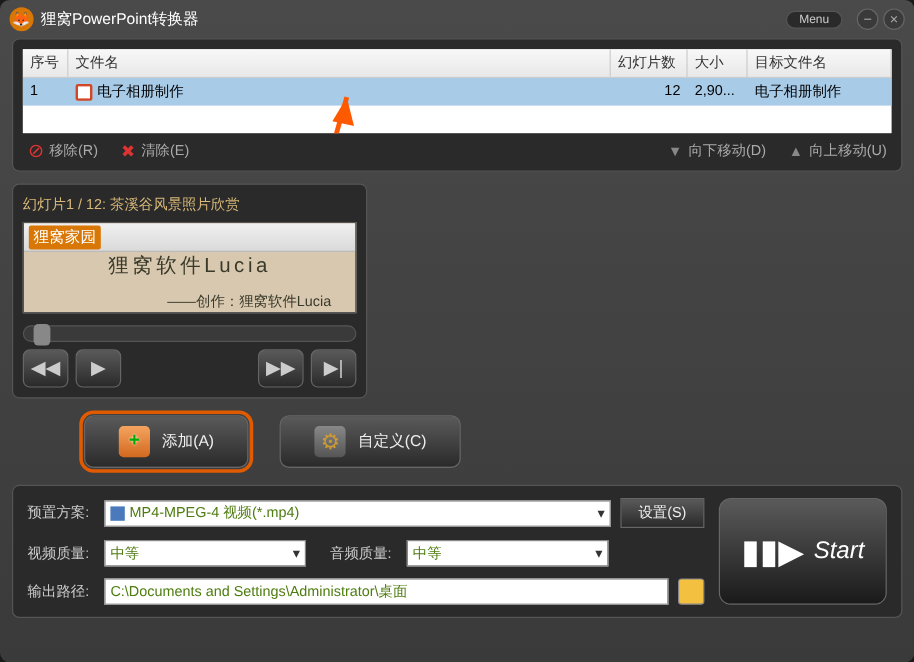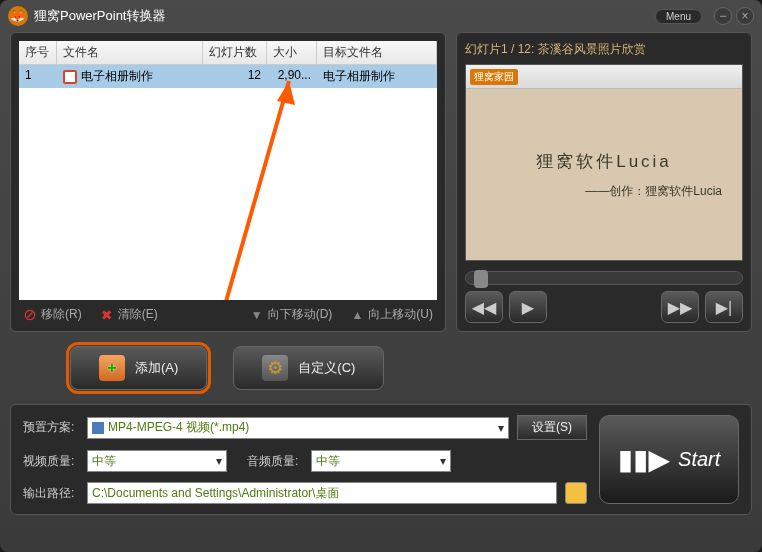--- a/index.html
+++ b/index.html
@@ -4,43 +4,43 @@
 <style>
 * { box-sizing: border-box; margin: 0; padding: 0; font-family: "Microsoft YaHei", Arial, sans-serif; }
 body { background: #1a1a1a; width: 762px; height: 552px; overflow: hidden; }
 .window { width: 762px; height: 552px; background: linear-gradient(to bottom, #4a4a4a, #3a3a3a); border-radius: 8px; position: relative; }
 .titlebar { height: 32px; display: flex; align-items: center; padding: 0 8px; color: #fff; font-size: 13px; }
 .titlebar .logo { width: 20px; height: 20px; background: #d97706; border-radius: 50%; margin-right: 6px; display:flex;align-items:center;justify-content:center;font-size:12px; }
 .titlebar .title { flex: 1; }
 .titlebar .menu-btn { background: #2a2a2a; border: 1px solid #555; border-radius: 10px; padding: 1px 10px; font-size: 10px; color: #ccc; margin-right: 8px; cursor: pointer; }
 .titlebar .win-btn { width: 18px; height: 18px; border: 1px solid #666; border-radius: 50%; margin-left: 4px; display: flex; align-items: center; justify-content: center; color: #aaa; font-size: 12px; cursor: pointer; background:#3a3a3a; }
 .content { padding: 0 10px; display: flex; flex-direction: column; height: 520px; gap: 8px; }
-.top-row { display: flex; gap: 10px; height: 300px; }
+.top-row { display: flex; gap: 10px; height: 300px; flex-direction: column; }
 .file-panel { flex: 1; background: #2a2a2a; border-radius: 6px; padding: 8px; display: flex; flex-direction: column; border:1px solid #555; }
 .table-wrap { background: #fff; flex: 1; overflow: hidden; position: relative; }
 .table-header { display: flex; background: linear-gradient(#f8f8f8,#e8e8e8); border-bottom: 1px solid #ccc; font-size: 12px; color: #333; }
 .th { padding: 3px 6px; border-right: 1px solid #ccc; }
 .th1 { width: 38px; } .th2 { flex: 1; min-width:120px; } .th3 { width: 64px; text-align:left; } .th4 { width: 50px; } .th5 { width: 120px; }
 .table-row { display: flex; background: #a8cbe8; font-size: 12px; color: #000; }
 .td { padding: 3px 6px; }
-.td1 { width: 38px; } .td2 { flex: 1; display:flex; align-items:center; gap:4px; min-width:120px;} .td3 { width: 64px; text-align:right; } .td4 { width: 50px; text-align: right; } .td5 { width: 120px; }
+.td1 { width: 38px; } .td2 { flex: 1; display:flex; align-items:center; gap:4px; min-width:120px;} .td3 { width: 64px; text-align:right; } .td4 { width: 50px; } .td5 { width: 120px; }
 .ppt-icon { width:14px; height:14px; background:#d24726; display:inline-block; border-radius:2px; position:relative; }
 .ppt-icon::after{content:"";position:absolute;inset:2px;background:#fff;}
 .arrow-overlay { position: absolute; left: 180px; top: 20px; width: 120px; height: 310px; pointer-events: none; }
 .file-toolbar { display: flex; gap: 18px; padding: 6px 4px 0; font-size: 12px; color: #aaa; align-items: center; }
 .file-toolbar .tb-item { display: flex; align-items: center; gap: 4px; cursor: pointer; }
 .tb-icon { width: 14px; height: 14px; display:inline-flex; align-items:center; justify-content:center; }
 .no-icon { color:#d33; font-size:16px; }
 .broom { color:#d33; font-size:14px; }
 .arr { color:#888; font-size:12px; }
 .preview-panel { width: 296px; background: #2a2a2a; border-radius: 6px; padding: 8px; display: flex; flex-direction: column; border:1px solid #555; }
 .preview-title { font-size: 12px; color: #d8b878; margin-bottom: 6px; }
 .preview-img { background: #d8c8b0; flex: 1; border: 1px solid #555; position: relative; overflow:hidden; }
 .preview-banner { height: 24px; background: linear-gradient(#f0f0f0,#dadada); display:flex; align-items:center; padding:0 4px; gap:6px; font-size:9px; color:#333; border-bottom:1px solid #bbb;}
-.banner-logo{background:#d97706;color:#fff;padding:1px 4px;border-radius:2px;font-size:10px;}
+.banner-logo{background:#d97706;color:#fff;padding:1px 4px;border-radius:2px;font-size:13px;}
 .preview-body { display:flex; flex-direction:column; align-items:center; justify-content:center; height:calc(100% - 24px); font-family: "KaiTi", serif; color:#3a3a2a; }
 .preview-main-text { font-size: 17px; letter-spacing: 3px; }
 .preview-sub-text { font-size: 12px; margin-top: 10px; align-self:flex-end; margin-right:20px; }
 .controls { margin-top: 10px; display:flex; flex-direction:column; gap:6px; }
 .seek { height: 14px; background: #3a3a3a; border-radius: 7px; border:1px solid #555; position:relative; }
 .seek-thumb { position:absolute; left:8px; top:-2px; width:14px; height:18px; background:#888; border-radius:4px; }
 .ctrl-row { display: flex; gap: 6px; justify-content: space-between; }
 .ctrl-btn { width: 38px; height: 32px; background: linear-gradient(#5a5a5a,#2a2a2a); border-radius: 6px; border:1px solid #666; display:flex; align-items:center; justify-content:center; color:#ccc; cursor:pointer; font-size:16px; }
 .mid-row { display: flex; gap: 26px; padding: 6px 60px; }
 .big-btn { display: flex; align-items: center; gap: 10px; background: linear-gradient(#5a5a5a,#2a2a2a); border-radius: 8px; padding: 8px 28px; border:1px solid #666; cursor:pointer; color:#eee; font-size:13px; }
@@ -51,21 +51,21 @@
 .gear-icn{background:linear-gradient(#888,#555);}
 .gear-icn::after{content:"⚙";color:#cc9933;font-size:18px;}
 .bottom-panel { background: #2a2a2a; border-radius: 6px; padding: 10px 12px; border:1px solid #555; display:flex; gap:12px; }
 .settings-col { flex: 1; display: flex; flex-direction: column; gap: 10px; font-size: 12px; color: #ccc; }
 .row { display: flex; align-items: center; gap: 8px; }
 .label { width: 56px; white-space:nowrap; }
 .select, .input { background: #fff; border: 1px solid #888; height: 22px; padding: 0 4px; font-size: 12px; color:#4d7c0f; display:flex; align-items:center; }
 .select { position:relative; padding-right:20px; }
 .select::after { content:"▾"; position:absolute; right:4px; color:#333; }
 .preset-select { flex: 1; }
-.q-select { width: 140px; }
+.q-select { width: 168px; }
 .small-btn { background: linear-gradient(#5a5a5a,#2a2a2a); border:1px solid #666; border-radius:0; padding: 3px 14px; color:#eee; font-size:12px; cursor:pointer; }
 .folder-btn { width:22px; height:22px; background:#f4c040; border:1px solid #888; border-radius:3px; cursor:pointer; }
 .path-input { flex:1; }
 .start-btn { width: 140px; background: linear-gradient(#5a5a5a,#1a1a1a); border-radius: 10px; border:1px solid #666; display:flex; align-items:center; justify-content:center; gap:8px; cursor:pointer; }
 .start-txt { color:#fff; font-size:20px; font-style:italic; }
 .start-glyph { display:flex; align-items:center; color:#fff; font-size:28px; }
 .settings-grid2 { display:flex; gap:20px; }
 </style>
 </head>
 <body>

